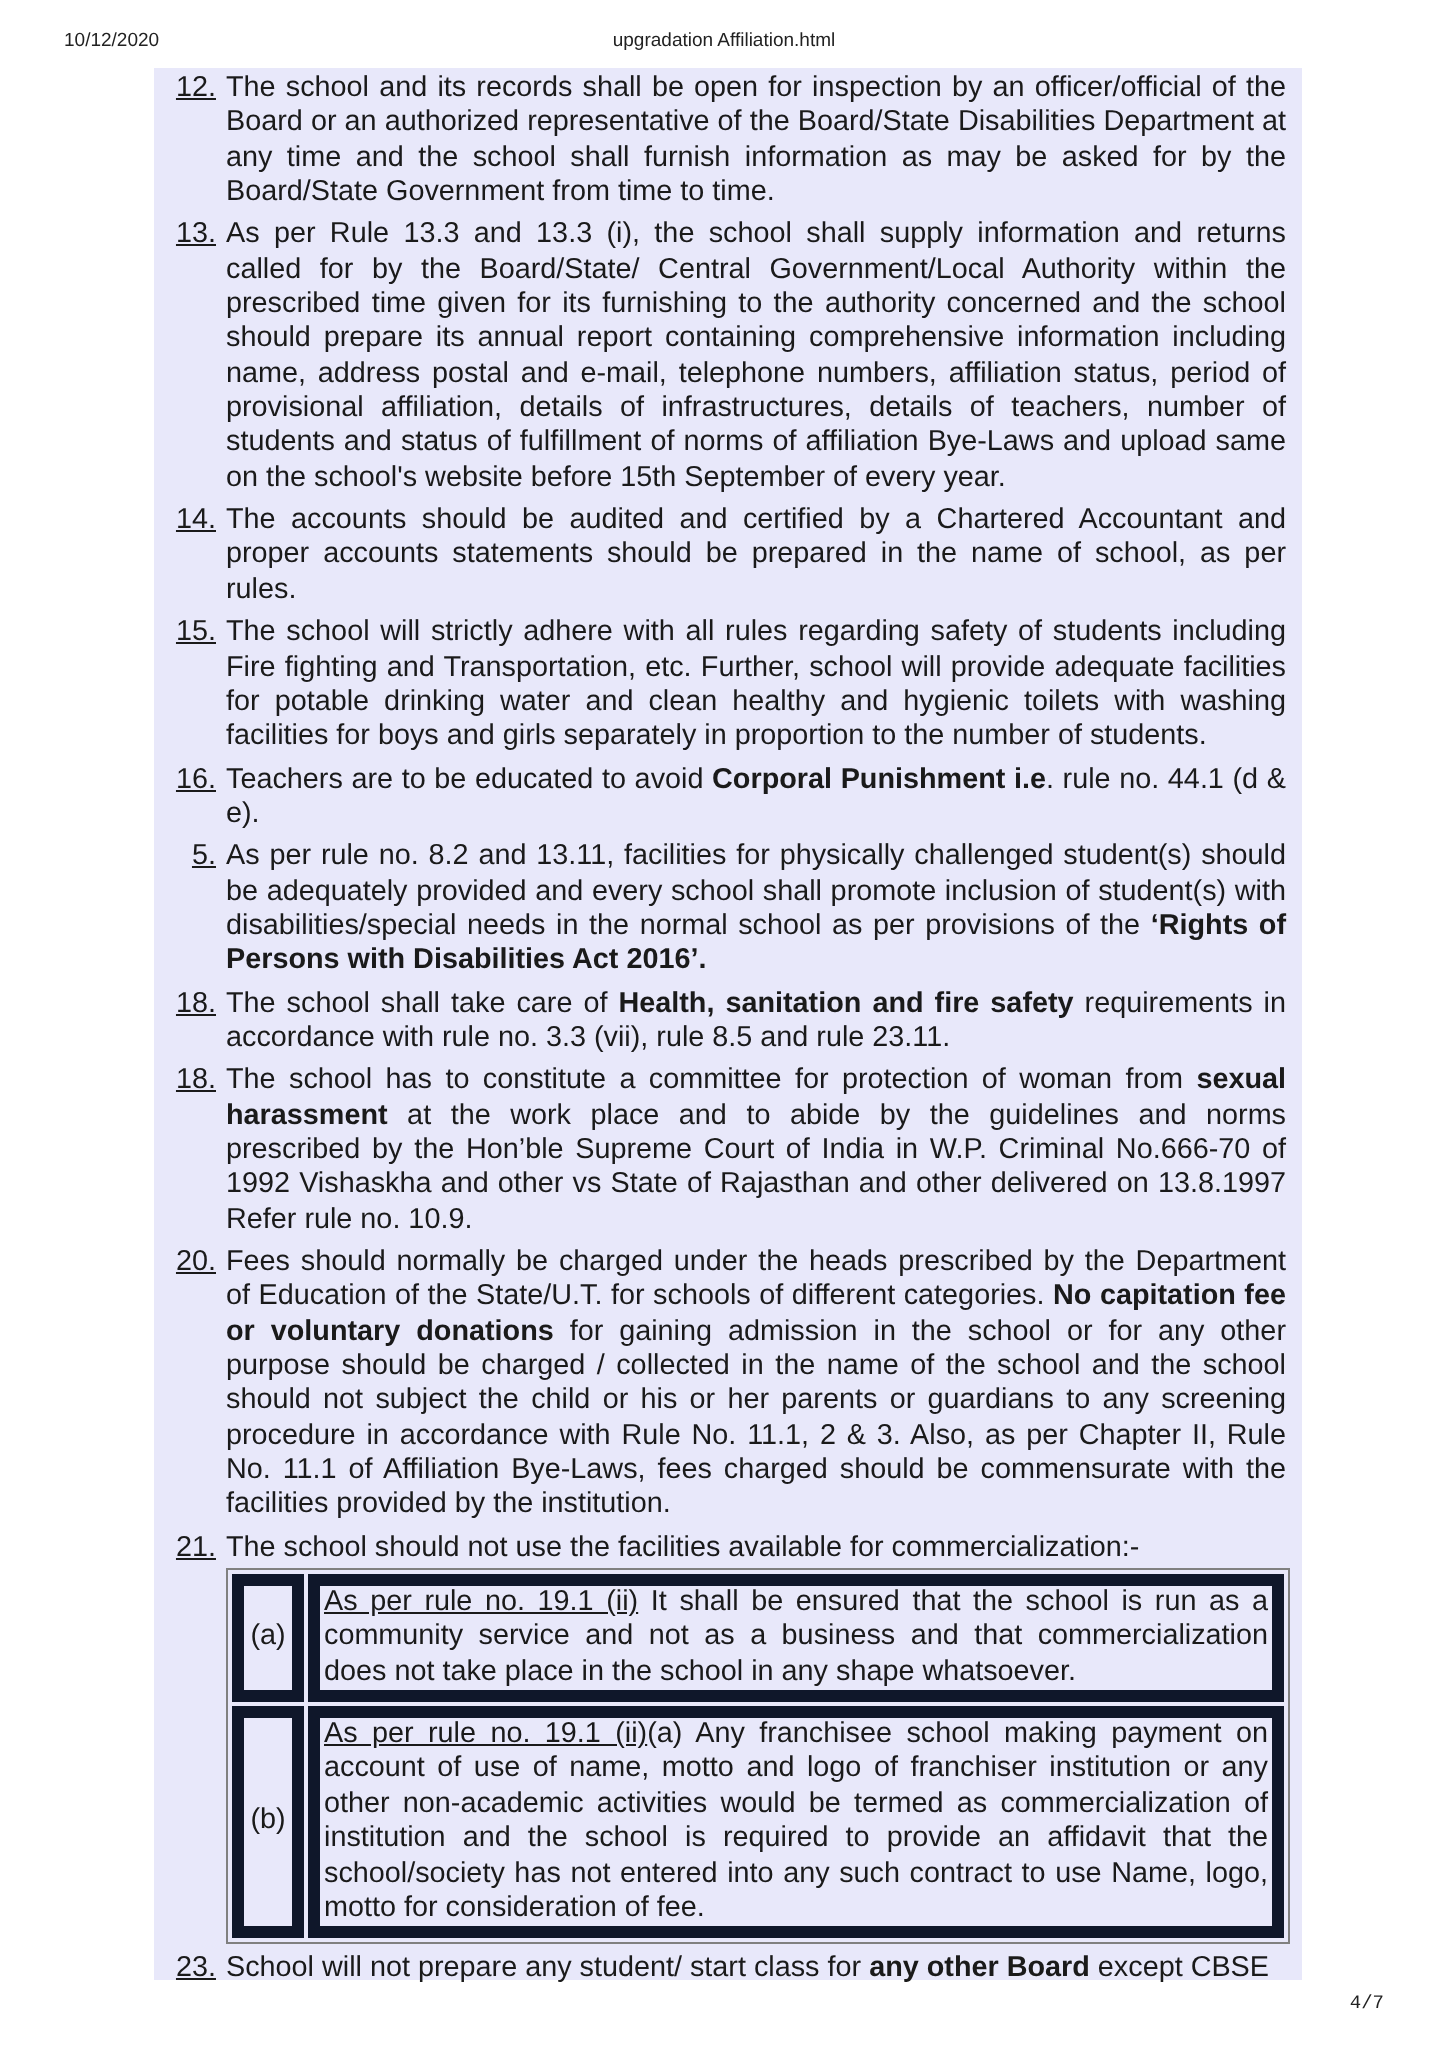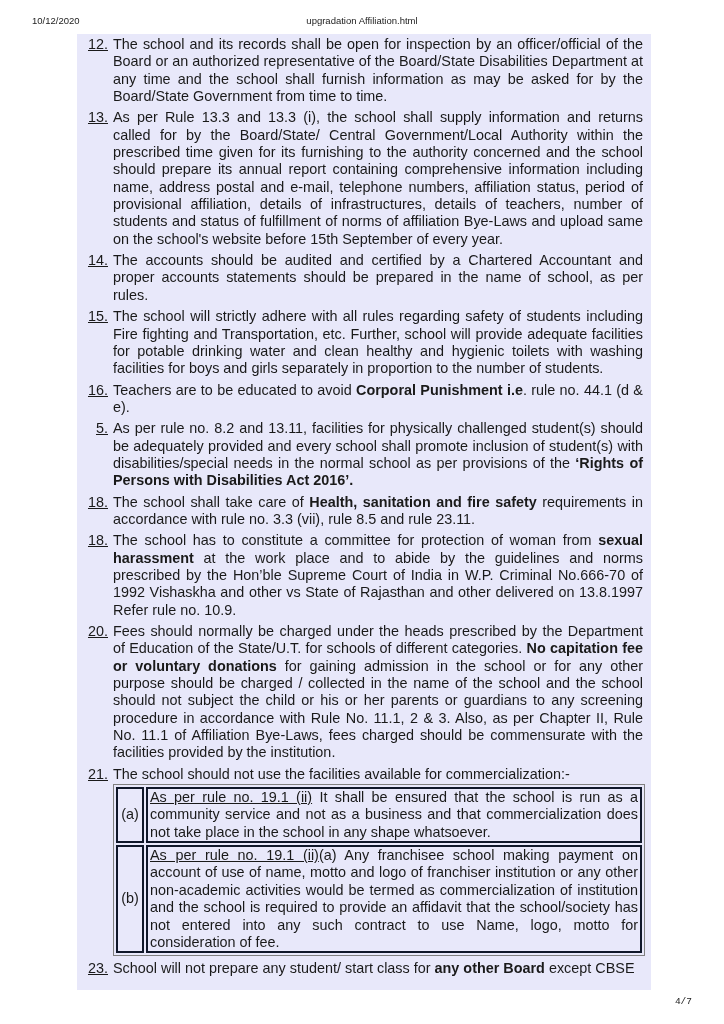--- a/index.html
+++ b/index.html
@@ -96,21 +96,21 @@
       border: 1px solid #808080;
       border-collapse: separate;
       border-spacing: 2px;
       margin-top: 1px;
       margin-left: 0px;
       width: 532px;
       font-size: 14.4px;
       line-height: 17.35px;
     }
     .sub-table td {
-      border: 2px solid #0f172a;
+      border: 6px solid #0f172a;
       padding: 0 2px;
       vertical-align: middle;
       text-align: justify;
     }
     .sub-table td.lbl {
       width: 22px;
       text-align: center;
       padding: 0 1px;
     }
     .u {

